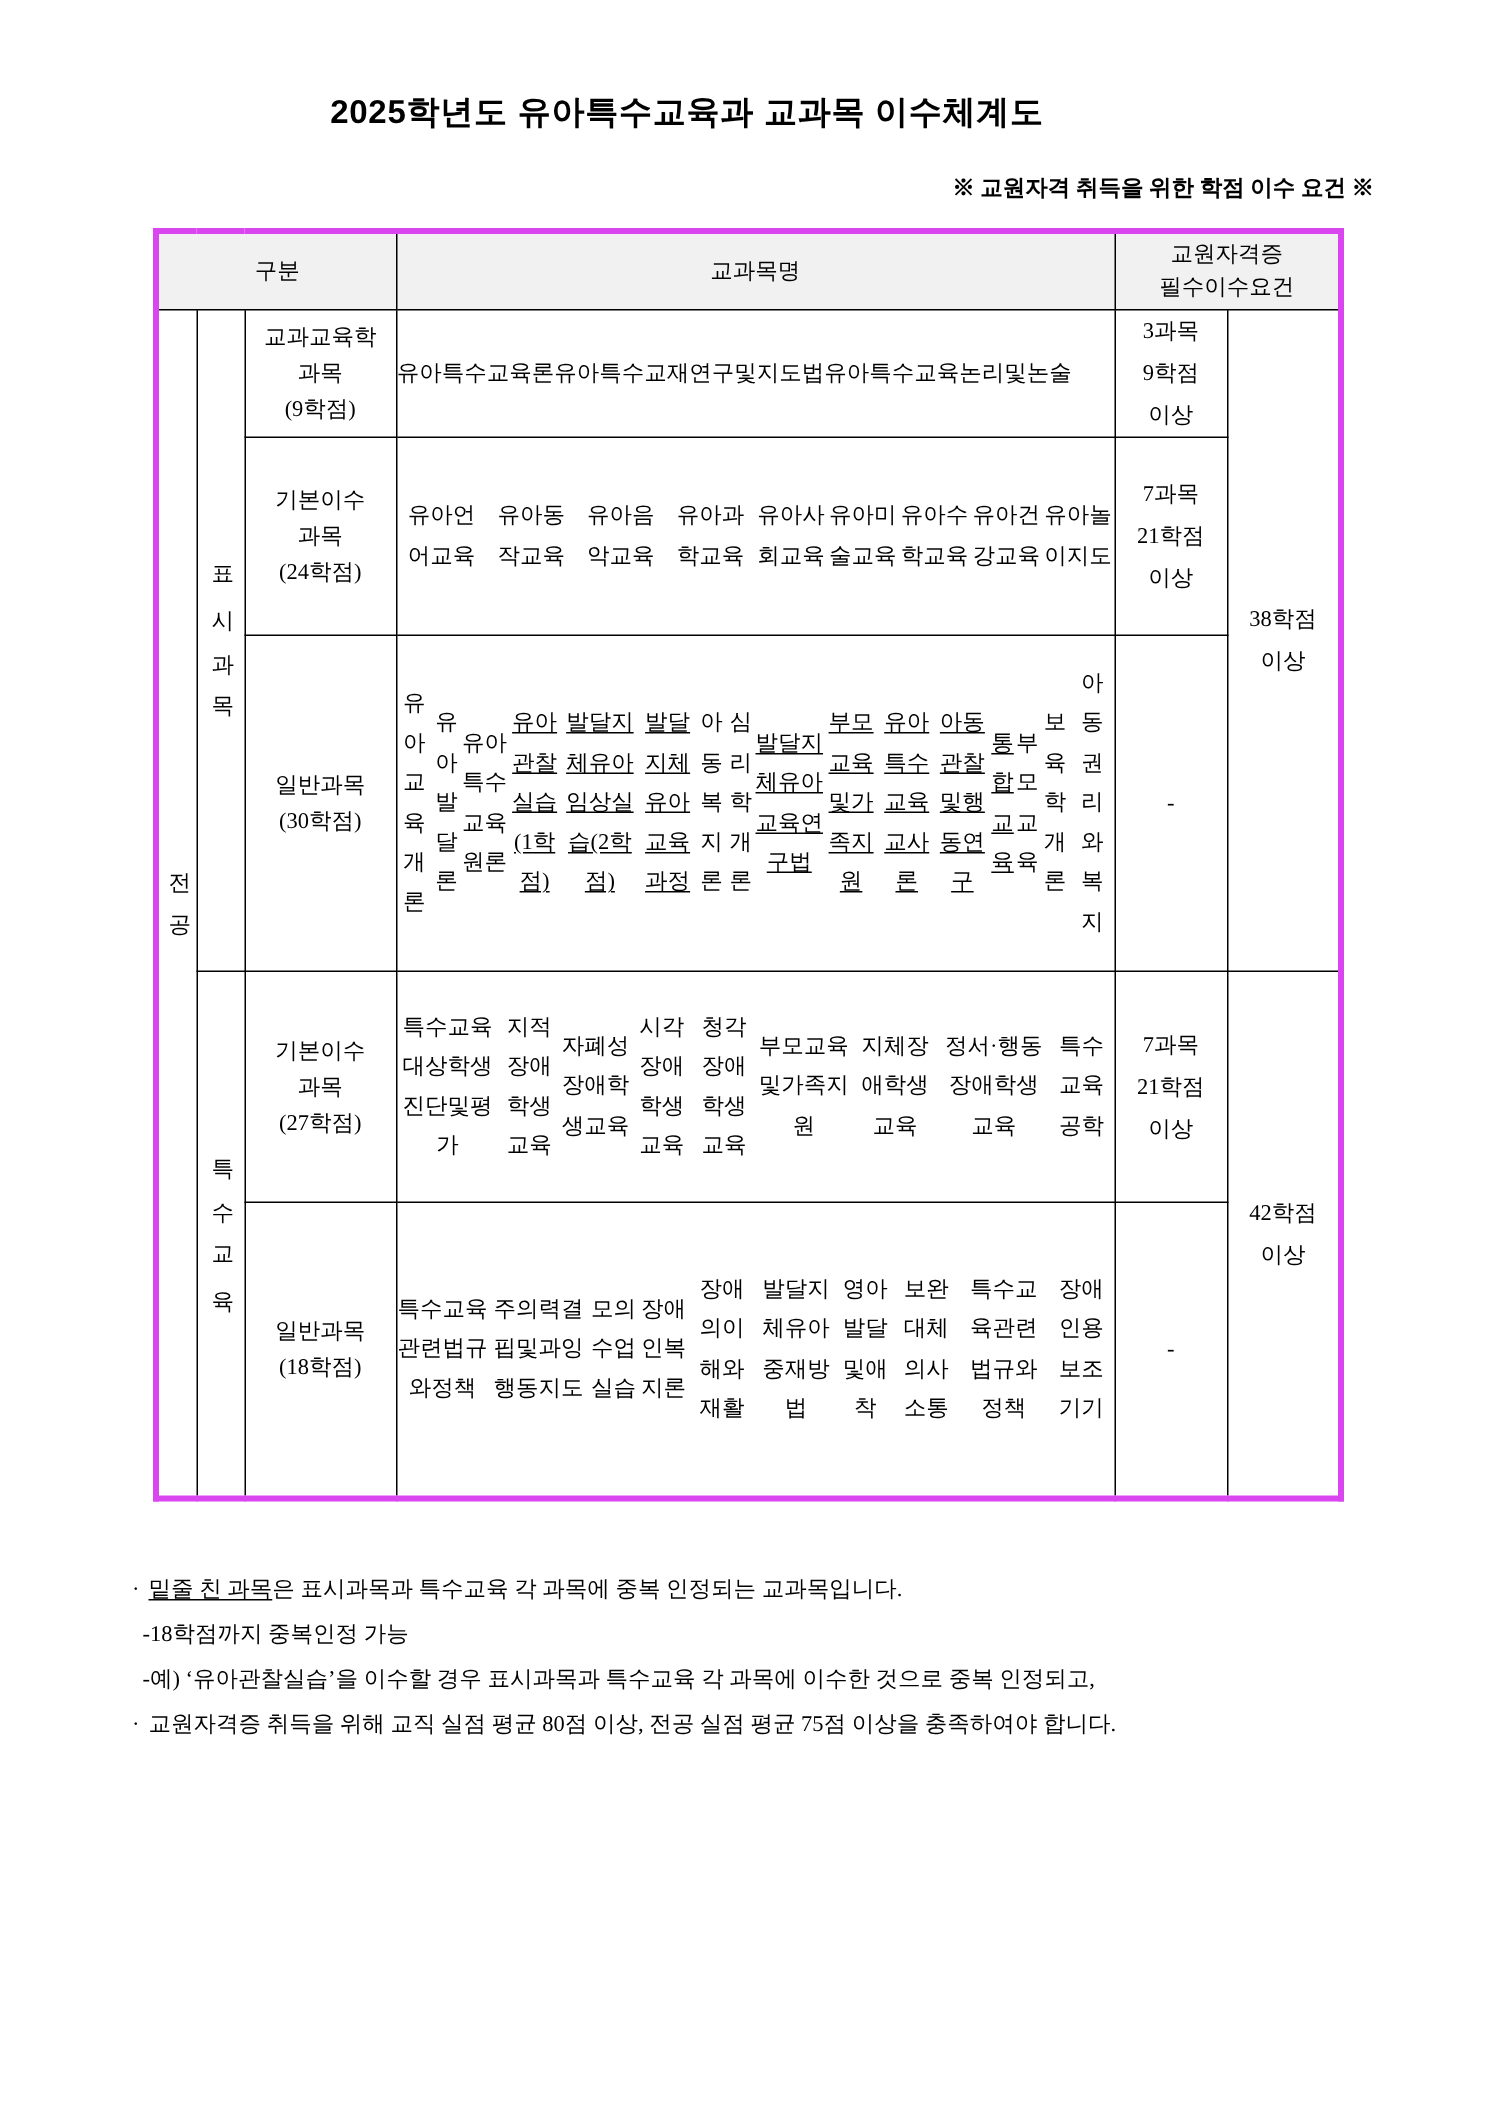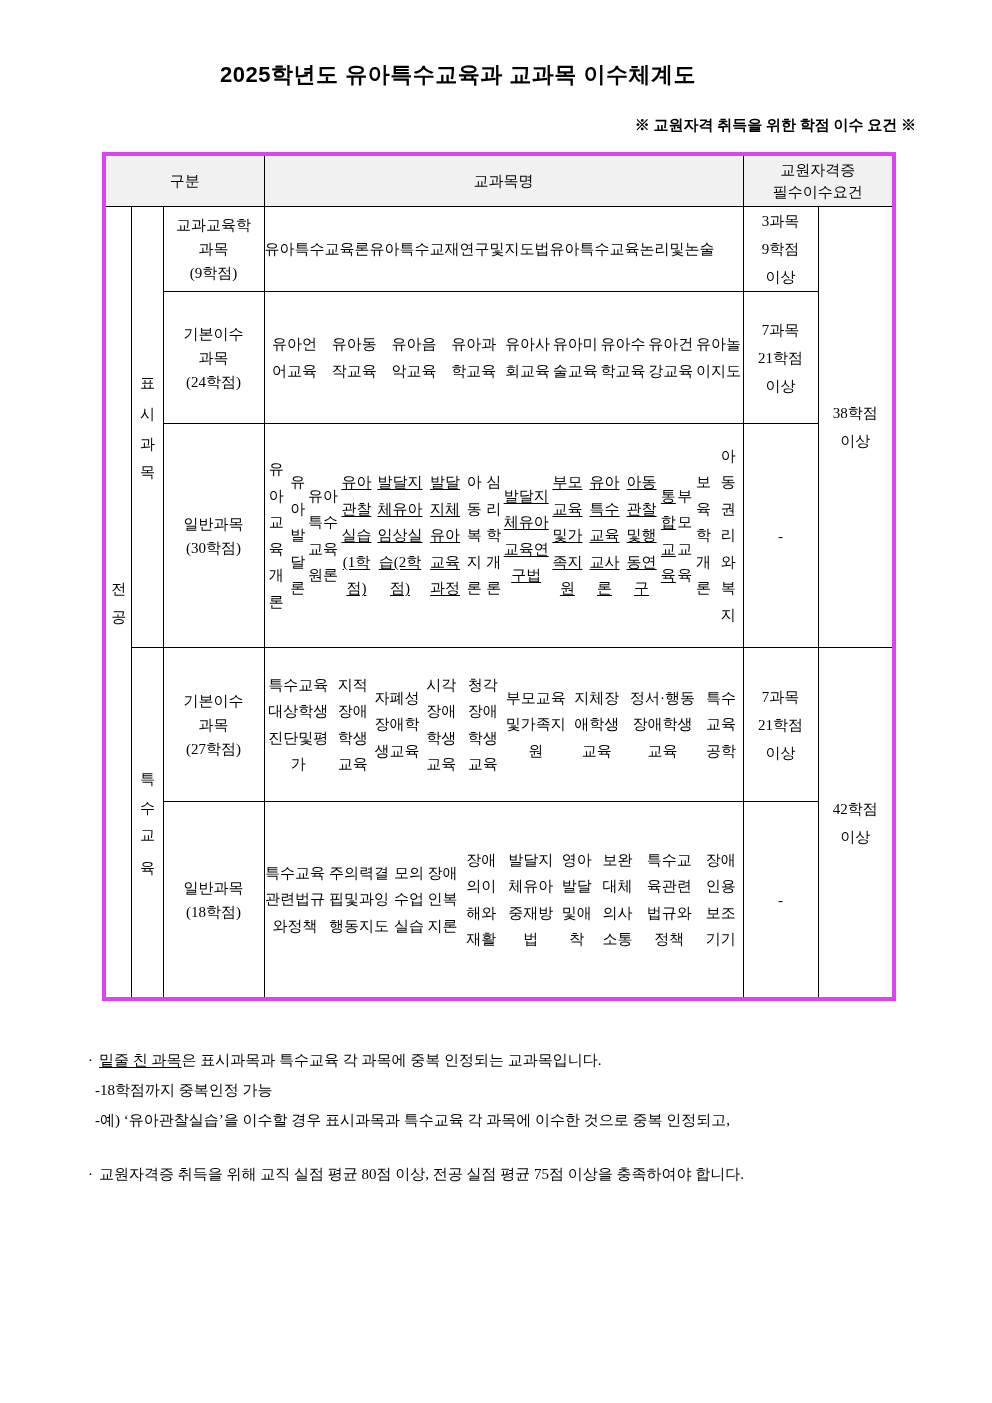--- a/index.html
+++ b/index.html
@@ -68,21 +68,21 @@
   .course-item.u {
     font-weight: normal;
     text-decoration: underline;
     text-underline-offset: 2px;
   }
 
   .notes { margin: 44px 0 0 88px; font-size: 15px; }
   .note-line { line-height: 30px; white-space: pre-wrap; }
   .indent1 { padding-left: 7px; }
   .indent2 { padding-left: 49px; }
-  .note-gap { margin-top: 24px; }
+  .note-gap { margin-top: 0; }
   .u-inline { text-decoration: underline; text-underline-offset: 2px; }
   .bullet { padding-right: 6px; }
 </style>
 </head>
 <body>
 
 <div class="page">
 
   <h1 class="doc-title">2025학년도 유아특수교육과 교과목 이수체계도</h1>
   <div class="doc-subtitle">※ 교원자격 취득을 위한 학점 이수 요건 ※</div>

